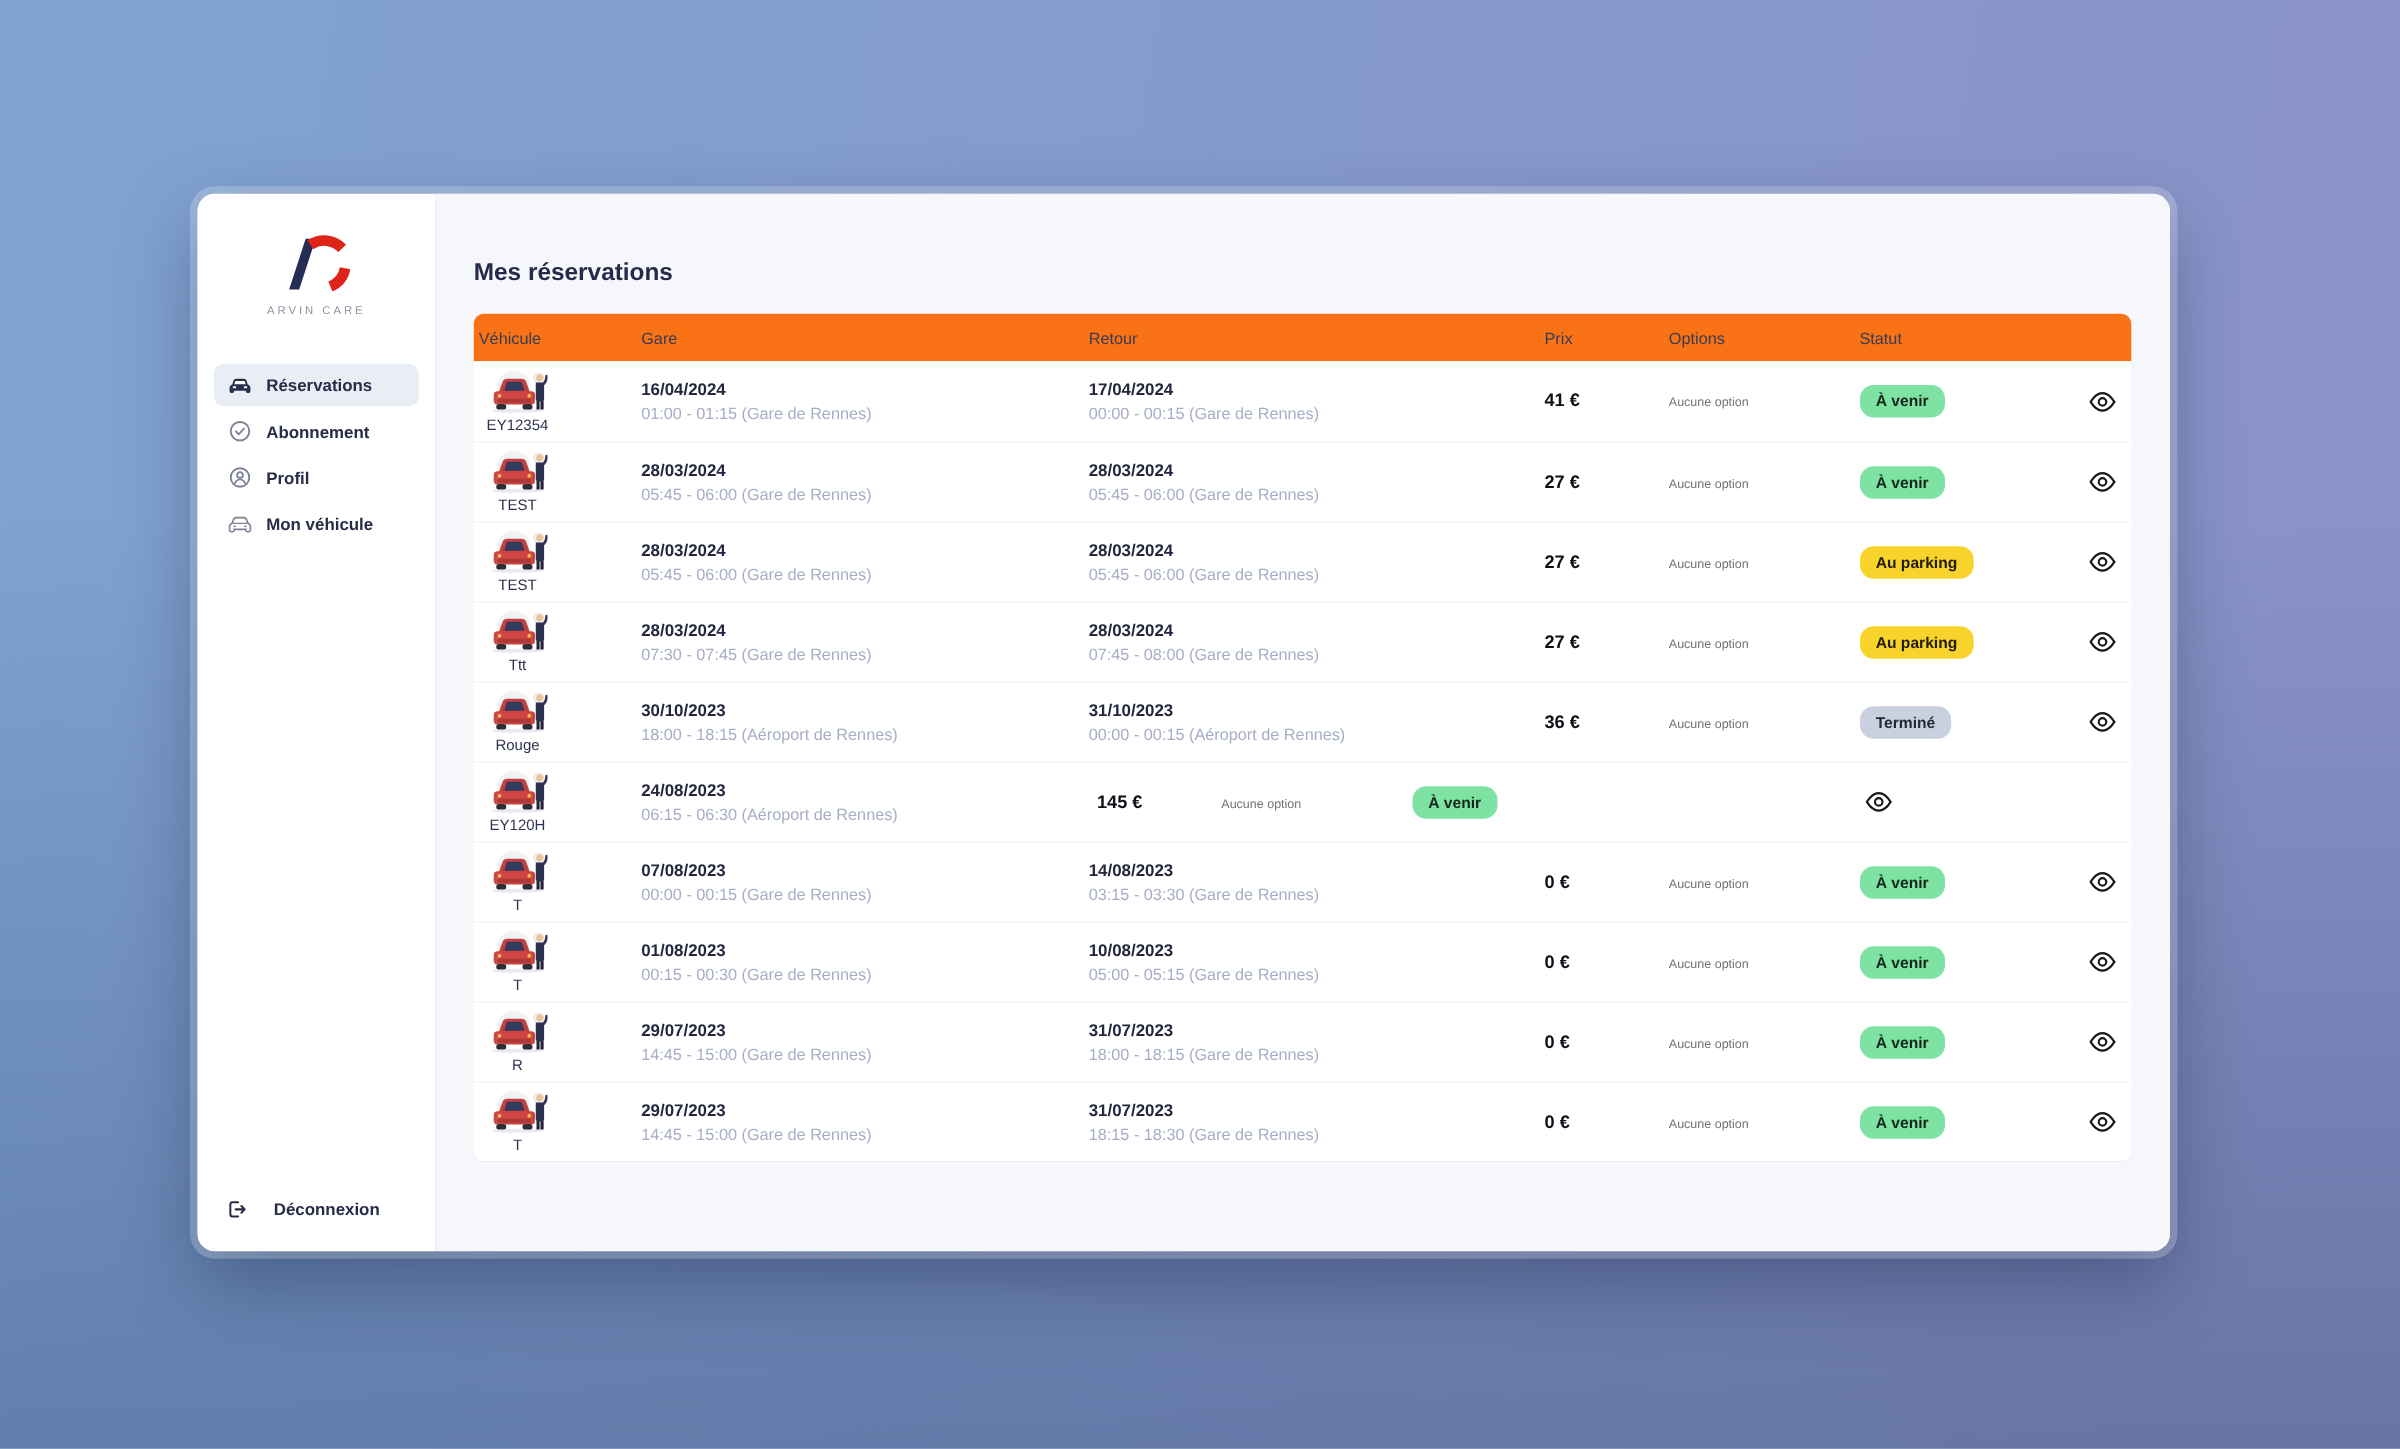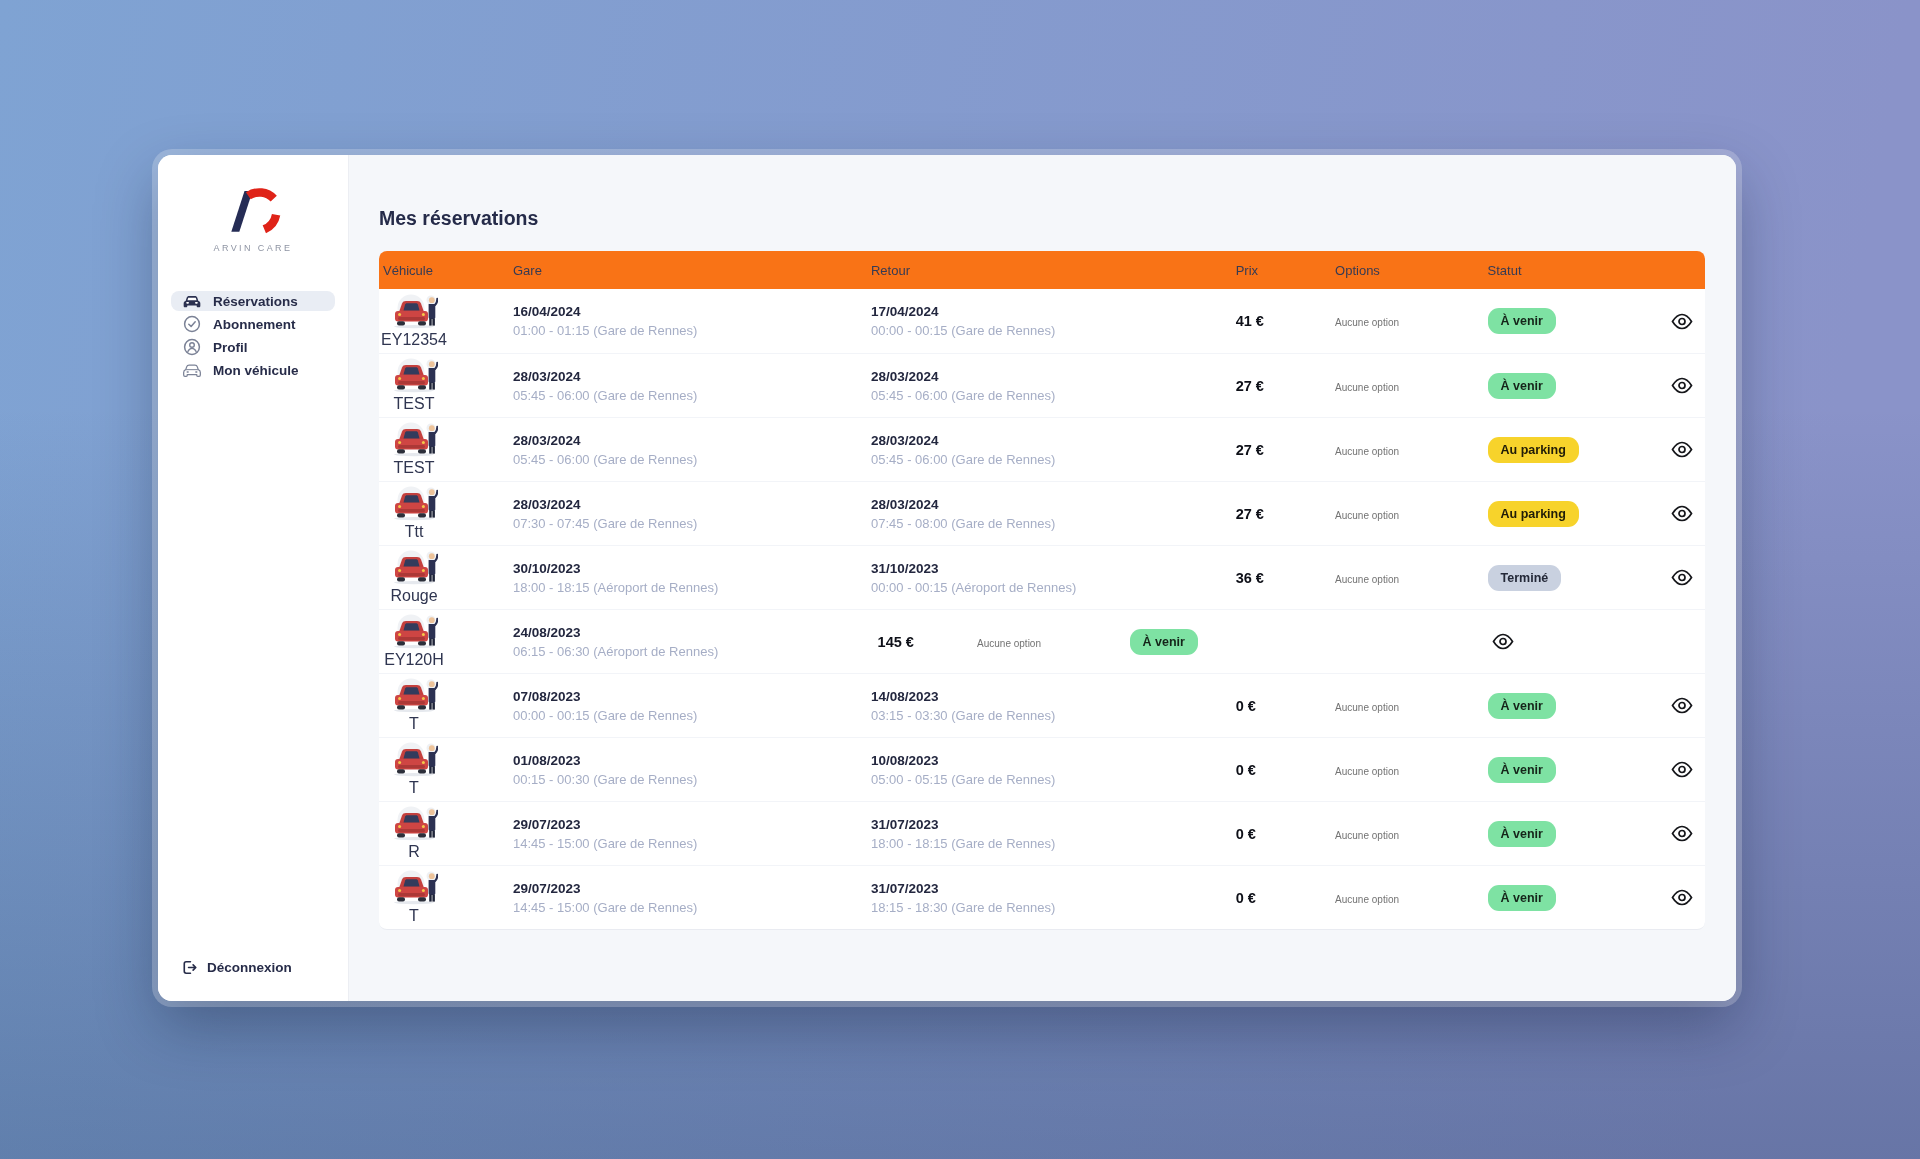--- a/index.html
+++ b/index.html
@@ -17,30 +17,30 @@
   }
   
   .sidebar {
     width:191px; background:#ffffff; border-right:1px solid #eceef3;
     display:flex; flex-direction:column; flex-shrink:0;
   }
   .brand { margin-top:25px; display:flex; flex-direction:column; align-items:center; }
   .brand-name { margin-top:5px; font-size:9px; letter-spacing:2.4px; color:#8e94a3; }
   .nav { margin-top:38px; display:flex; flex-direction:column; gap:3px; padding:0 13px; }
   .nav-item {
-    display:flex; align-items:center; gap:11px; height:20px; padding:0 11px;
+    display:flex; align-items:center; gap:11px; height:34px; padding:0 11px;
     border-radius:8px; font-size:13.5px; font-weight:bold; color:#272c49;
     background:transparent; border:none; cursor:pointer; text-align:left;
     font-family:inherit;
   }
   .nav-item.active { background:#e9edf4; }
   .nav-item .ic { display:flex; width:20px; justify-content:center; flex-shrink:0; }
   .sidebar-spacer { flex:1; }
   .logout {
-    display:flex; align-items:center; gap:8px; margin:0 0 24px 22px;
+    display:flex; align-items:center; gap:20px; margin:0 0 24px 22px;
     background:none; border:none; cursor:pointer; font-family:inherit;
     font-size:13.5px; font-weight:bold; color:#272c49;
   }
   
   .main { flex:1; padding:52px 31px 0 30px; background:#f5f7fa; }
   .title { font-size:19.5px; font-weight:bold; color:#252b49; margin-bottom:21px; }
   .table { width:100%; }
   .thead {
     display:flex; align-items:center; height:38px; background:#f97316;
     border-radius:8px 8px 0 0; font-size:13px; color:#363b54;
@@ -50,21 +50,21 @@
   .trow + .trow { border-top:1px solid #f2f4f8; }
   .col { padding-left:8px; }
   .col-veh   { width:9.5%;  padding-left:4px; }
   .col-aller { width:27%; }
   .col-retour{ width:27.5%; }
   .col-prix  { width:7.5%; }
   .col-options{ width:11.5%; }
   .col-statut{ width:13%; }
   .col-eye   { flex:1; display:flex; justify-content:center; }
   .veh { width:62px; display:flex; flex-direction:column; align-items:center; }
-  .veh-name { font-size:16px; color:#2f3550; margin-top:1px; }
+  .veh-name { font-size:12px; color:#2f3550; margin-top:1px; }
   .date { font-size:13.5px; font-weight:bold; color:#23273f; margin-bottom:4px; }
   .sub  { font-size:13px; color:#a6aec6; }
   .price { font-size:14.5px; font-weight:bold; color:#0e1018; }
   .muted { font-size:10px; color:#737373; }
   .badge {
     display:inline-block; padding:6px 13px; border-radius:11px;
     font-size:12.5px; font-weight:bold; color:#16192b; white-space:nowrap;
   }
   .eye-btn { background:none; border:none; cursor:pointer; display:flex; padding:4px; }
 </style>

